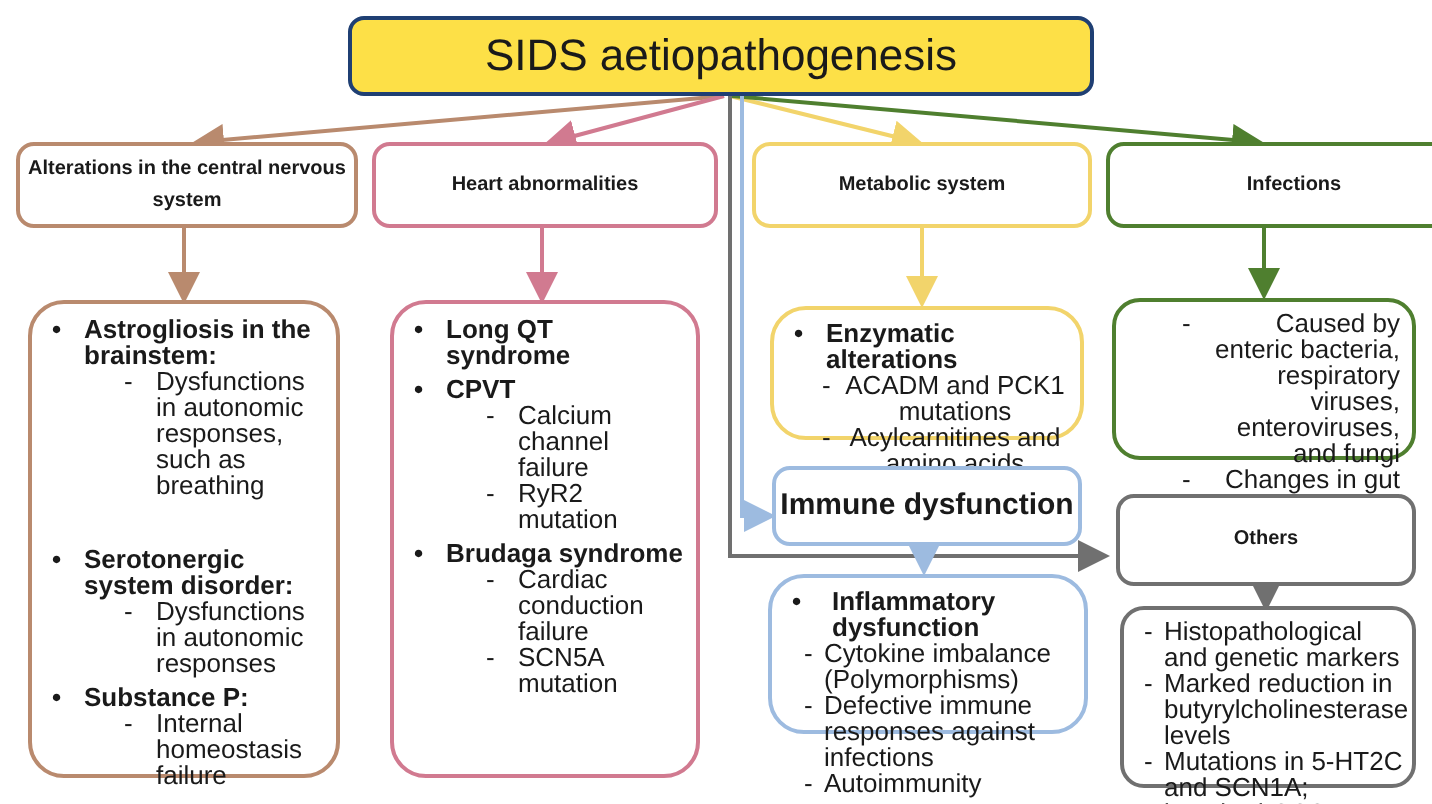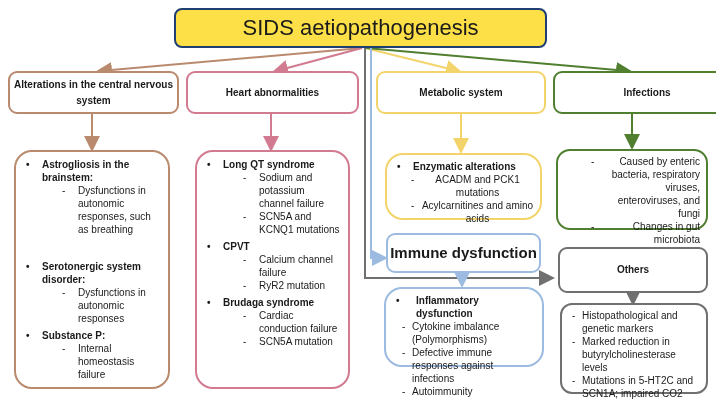--- a/index.html
+++ b/index.html
@@ -5,21 +5,21 @@
   html, body { margin:0; padding:0; background:#ffffff; }
   body { width:716px; height:402px; position:relative; overflow:hidden;
          font-family:"Liberation Sans", sans-serif; color:#1a1a1a; }
   svg.wires { position:absolute; left:0; top:0; width:716px; height:402px; pointer-events:none; }
   .box { position:absolute; box-sizing:border-box; background:#fff; border:2px solid; border-radius:9px; }
   .hdr { display:flex; align-items:center; justify-content:center; text-align:center;
          font-weight:bold; font-size:10px; line-height:16px; }
   .title { position:absolute; left:174px; top:8px; width:373px; height:40px; box-sizing:border-box;
            border:2.5px solid #1f3f73; border-radius:8px; background:#fde047;
            display:flex; align-items:center; justify-content:center; font-size:22px; color:#1a1a1a; }
-  .detail { font-size:10px; line-height:13px; padding:6px 6px 6px 6px; border-radius:18px; }
+  .detail { font-size:13px; line-height:13px; padding:6px 6px 6px 6px; border-radius:18px; }
   ul.main { list-style:none; margin:0; padding:0; }
   ul.main > li { position:relative; padding-left:20px; margin-bottom:4px; }
   ul.main > li::before { content:"•"; position:absolute; left:4px; top:0; font-weight:bold; }
   .lbl { font-weight:bold; }
   ul.sub { list-style:none; margin:0; padding:0 0 0 18px; }
   ul.sub li { position:relative; padding-left:18px; }
   ul.sub li::before { content:"-"; position:absolute; left:2px; top:0; }
   ul.dash { list-style:none; margin:0; padding:0; }
   ul.dash li { position:relative; padding-left:10px; }
   ul.dash li::before { content:"-"; position:absolute; left:0; top:0; }
@@ -85,24 +85,21 @@
         </ul></li>
   </ul>
 </div>
 
 <div class="box hdr" style="left:186px;top:71px;width:173px;height:43px;border-color:#d17a90;">
   <span>Heart abnormalities</span>
 </div>
 <div class="box detail" style="left:195px;top:150px;width:155px;height:239px;border-color:#d17a90;">
   <ul class="main">
     <li><span class="lbl">Long QT syndrome</span>
-      <ul class="sub">
-          <li>Sodium and potassium channel failure</li>
-        <li>SCN5A and KCNQ1 mutations</li>
-        </ul></li>
+      </li>
     <li><span class="lbl">CPVT</span>
       <ul class="sub">
           <li>Calcium channel failure</li>
         <li>RyR2 mutation</li>
         </ul></li>
     <li><span class="lbl">Brudaga syndrome</span>
       <ul class="sub">
           <li>Cardiac conduction failure</li>
         <li>SCN5A mutation</li>
         </ul></li>

